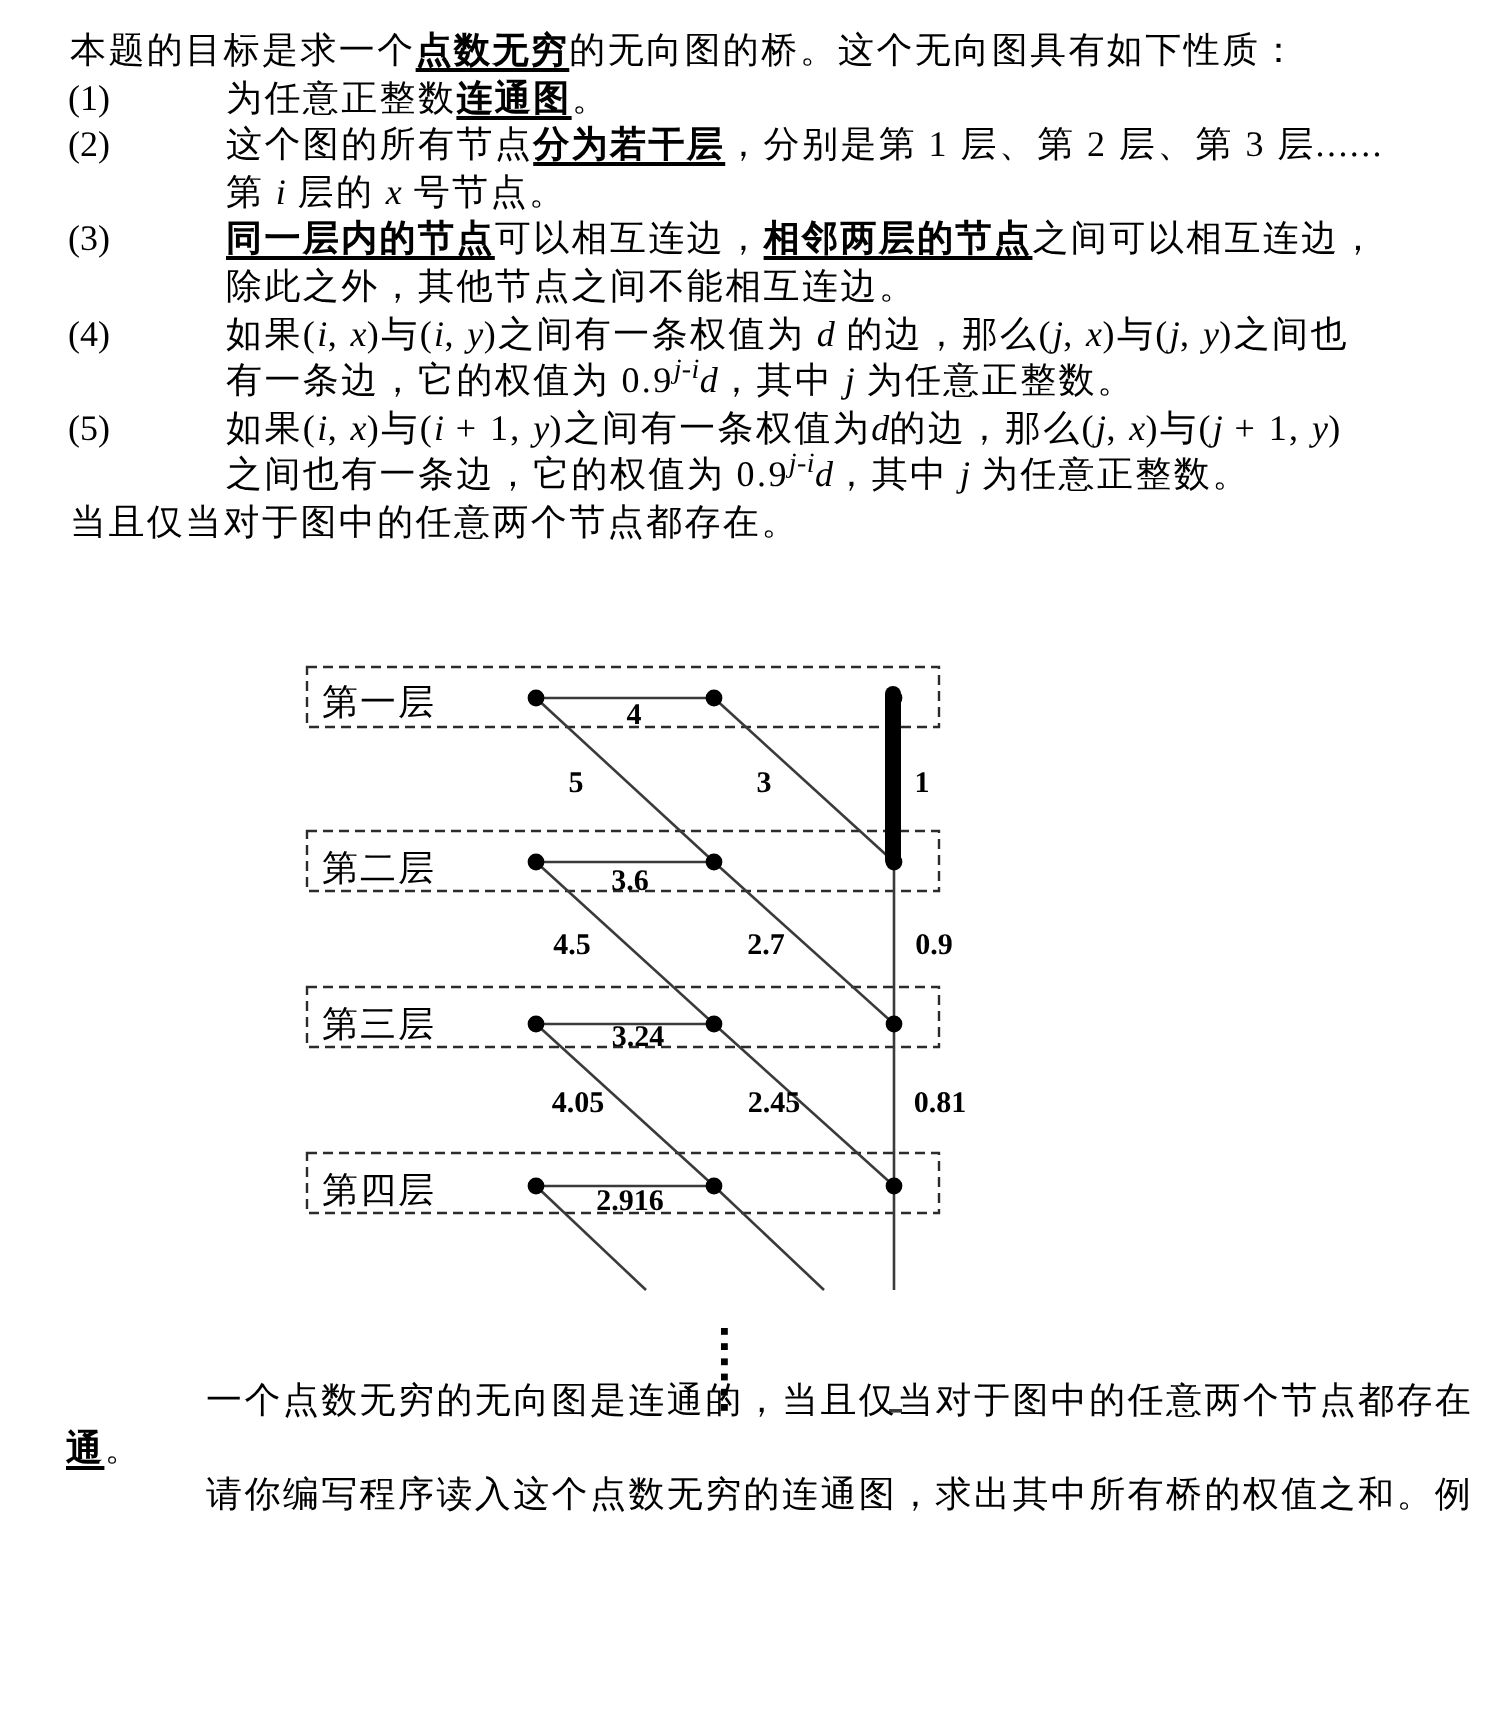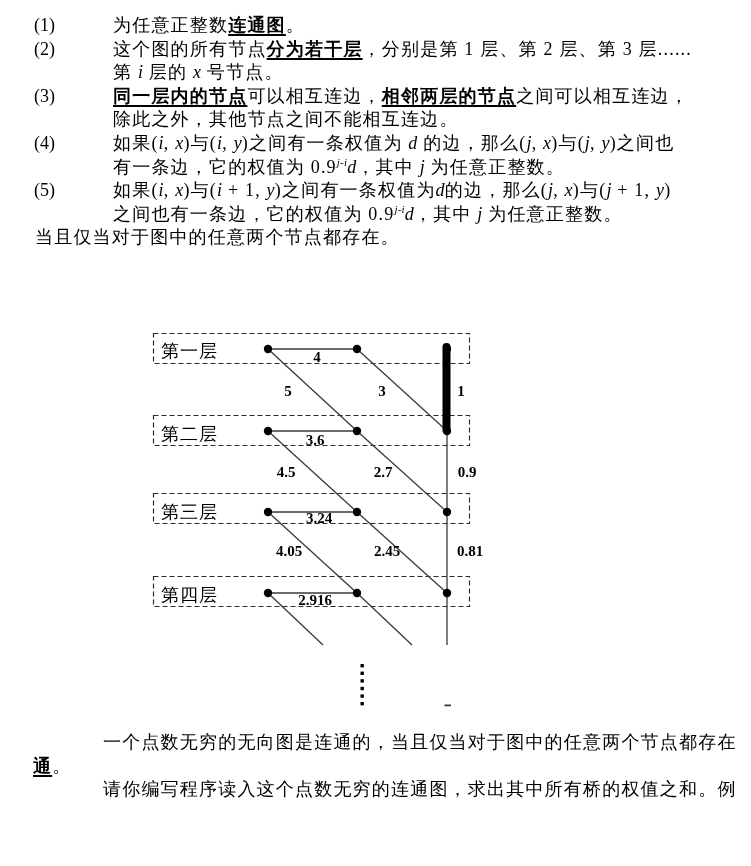--- a/index.html
+++ b/index.html
@@ -3,38 +3,39 @@
 <meta charset="utf-8">
 <style>
   html,body{margin:0;padding:0;}
   body{
     width:751px;height:866px;position:relative;background:#ffffff;
     font-family:"Liberation Serif","DejaVu Serif",serif;color:#000;
     overflow:hidden;
   }
   .textblock{position:absolute;font-size:18px;line-height:23.6px;letter-spacing:1.2px;}
   #top-text{left:35px;top:14px;width:700px;}
-  #bottom-text{left:33px;top:731px;width:706px;}
+  #bottom-text{left:33px;top:689px;width:706px;}
   .tline{position:relative;white-space:nowrap;}
   .tline .lbl{position:absolute;left:-1px;top:0;letter-spacing:0;}
   .ind-h{padding-left:78px;}
   .ind-p{text-indent:70px;}
   .b{font-weight:bold;}
   .u{text-decoration:underline;text-decoration-thickness:1.6px;text-underline-offset:3px;}
   .i{font-style:italic;letter-spacing:0.2px;}
-  sup{font-size:11px;line-height:0;letter-spacing:0;}
+  sup{font-size:14px;line-height:0;letter-spacing:0;}
   #figure{position:absolute;left:0;top:0;pointer-events:none;}
   #figure text{font-family:"Liberation Serif","DejaVu Serif",serif;}
   .layer-label{font-size:18px;letter-spacing:1px;}
   .wlabel{font-size:15px;font-weight:bold;}
 </style>
 </head>
 <body>
 
 <div id="top-text" class="textblock">
+    <div class="tline ind-m"><span>本题的目标是求一个</span><span class="b u">点数无穷</span><span>的无向图的桥。这个无向图具有如下性质：</span></div>
     <div class="tline ind-h"><span class="lbl">(1)</span><span>为任意正整数</span><span class="b u">连通图</span><span>。</span></div>
     <div class="tline ind-h"><span class="lbl">(2)</span><span>这个图的所有节点</span><span class="b u">分为若干层</span><span>，分别是第 1 层、第 2 层、第 3 层......</span></div>
     <div class="tline ind-h"><span>第 </span><span class="i">i</span><span> 层的 </span><span class="i">x</span><span> 号节点。</span></div>
     <div class="tline ind-h"><span class="lbl">(3)</span><span class="b u">同一层内的节点</span><span>可以相互连边，</span><span class="b u">相邻两层的节点</span><span>之间可以相互连边，</span></div>
     <div class="tline ind-h"><span>除此之外，其他节点之间不能相互连边。</span></div>
     <div class="tline ind-h"><span class="lbl">(4)</span><span>如果(</span><span class="i">i</span><span>, </span><span class="i">x</span><span>)与(</span><span class="i">i</span><span>, </span><span class="i">y</span><span>)之间有一条权值为 </span><span class="i">d</span><span> 的边，那么(</span><span class="i">j</span><span>, </span><span class="i">x</span><span>)与(</span><span class="i">j</span><span>, </span><span class="i">y</span><span>)之间也</span></div>
     <div class="tline ind-h"><span>有一条边，它的权值为 0.9</span><sup class="i">j-i</sup><span class="i">d</span><span>，其中 </span><span class="i">j</span><span> 为任意正整数。</span></div>
     <div class="tline ind-h"><span class="lbl">(5)</span><span>如果(</span><span class="i">i</span><span>, </span><span class="i">x</span><span>)与(</span><span class="i">i</span><span> + 1, </span><span class="i">y</span><span>)之间有一条权值为</span><span class="i">d</span><span>的边，那么(</span><span class="i">j</span><span>, </span><span class="i">x</span><span>)与(</span><span class="i">j</span><span> + 1, </span><span class="i">y</span><span>)</span></div>
     <div class="tline ind-h"><span>之间也有一条边，它的权值为 0.9</span><sup class="i">j-i</sup><span class="i">d</span><span>，其中 </span><span class="i">j</span><span> 为任意正整数。</span></div>
     <div class="tline ind-m"><span>当且仅当对于图中的任意两个节点都存在。</span></div>

